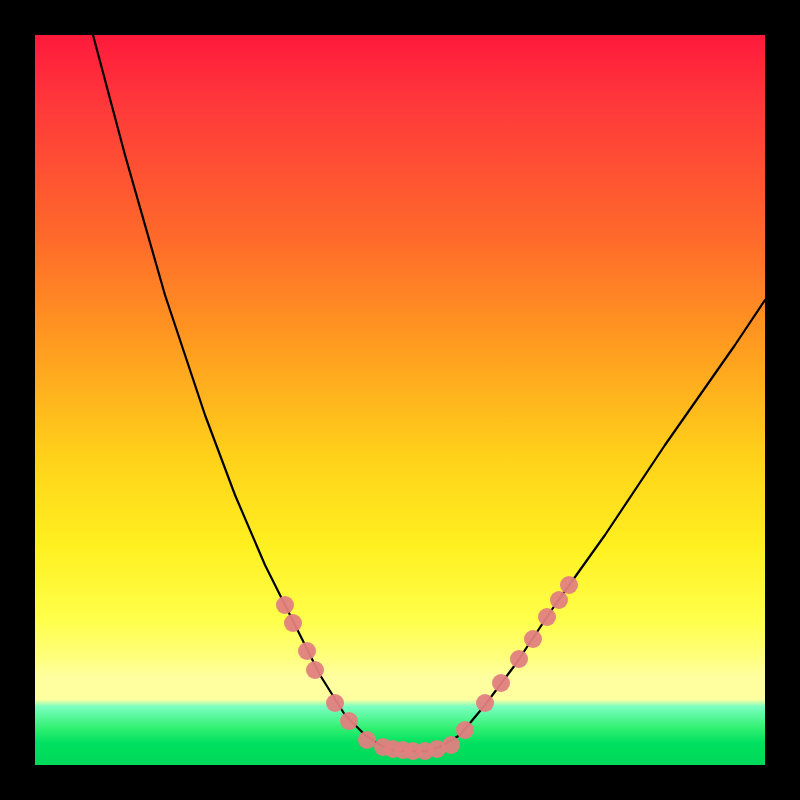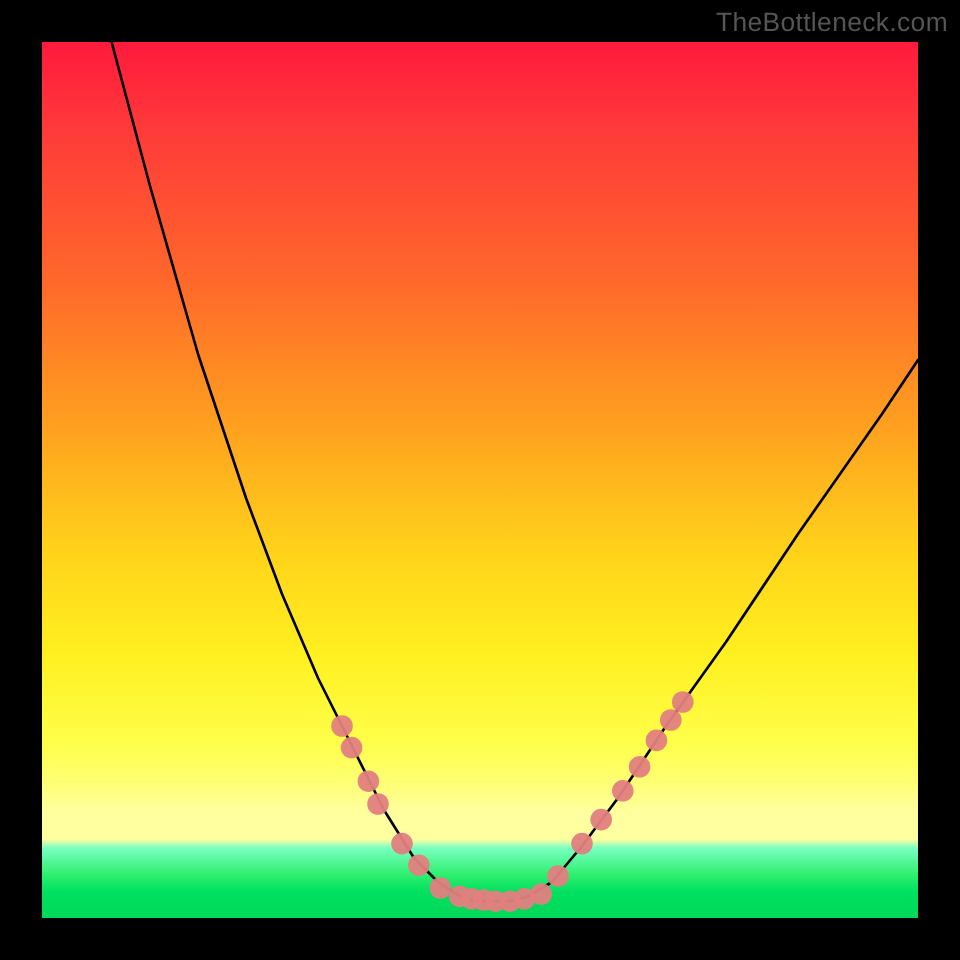--- a/index.html
+++ b/index.html
@@ -58,21 +58,20 @@
     top: 0;
     width: 730px;
     height: 730px;
     pointer-events: none;
   }
 </style>
 </head>
 <body>
 
 <div class="frame">
-  <div class="watermark">TheBottleneck.com</div>
   <div class="plot">
     <svg class="curve" viewBox="0 0 730 730">
       <g id="curve-layer">
           <path d="M58 0 L90 120 L130 260 L170 380 L200 460 L230 530 L260 590 L285 640 L310 680 L330 700 L345 710 L360 716 L375 716 L390 716 L405 712 L425 700 L450 670 L480 630 L520 570 L570 500 L630 410 L700 310 L730 265" fill="none" stroke="#000000" stroke-width="2.2" stroke-linecap="round" stroke-linejoin="round"></path>
         </g>
       <g id="marker-layer">
           <circle cx="250" cy="570" r="9" fill="#e28080" fill-opacity="0.95"></circle>
           <circle cx="258" cy="588" r="9" fill="#e28080" fill-opacity="0.95"></circle>
           <circle cx="272" cy="616" r="9" fill="#e28080" fill-opacity="0.95"></circle>
           <circle cx="280" cy="635" r="9" fill="#e28080" fill-opacity="0.95"></circle>

